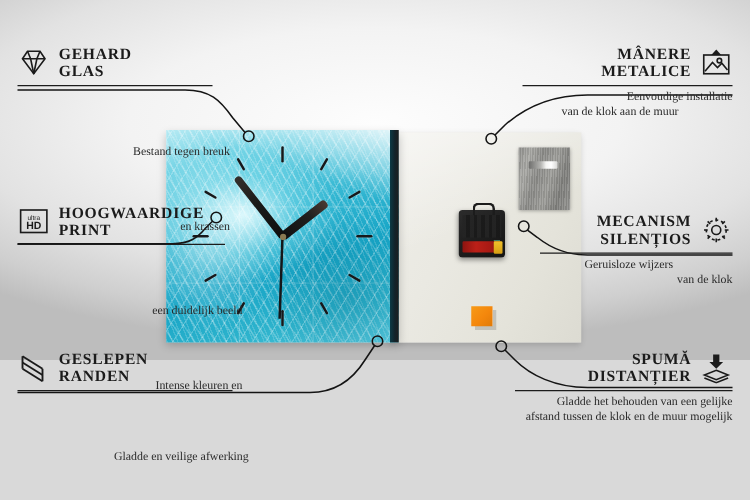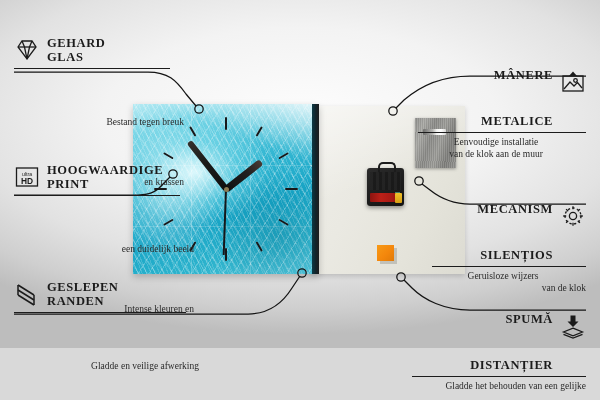--- a/index.html
+++ b/index.html
@@ -2,21 +2,21 @@
 <html><head>
 <meta charset="utf-8">
 <style>
   html,body{margin:0;padding:0;}
   body{
     width:600px;height:400px;overflow:hidden;
     font-family:"Liberation Serif",serif;
     background:#d9d9d9;
   }
   .stage{
-    position:relative;width:600px;height:348px;
+    position:relative;width:600px;height:288px;
     background:
       radial-gradient(ellipse 78% 62% at 50% 34%, #fdfdfd 0%, #f3f3f3 42%, #e2e2e2 70%, #cfcfcf 88%, #bdbdbd 100%);
   }
 
   
   .product{position:absolute;left:133px;top:104px;width:332px;height:172px;}
 
   .backpanel{
     position:absolute;left:178px;top:2px;width:154px;height:168px;
     background:linear-gradient(118deg,#efeee8 0%,#eae9e2 38%,#e4e3da 72%,#dcdbd2 100%);
@@ -130,21 +130,21 @@
   .co-sub{font-size:9.5px;line-height:11.5px;color:#2a2a2a;}
   .rule{height:1px;background:#1c1c1c;}
   .head{display:flex;align-items:center;gap:7px;}
   .icon{flex:0 0 auto;width:26px;height:26px;position:relative;color:#1b1b1b;}
   .icon svg{display:block;width:26px;height:26px;}
 
   .left .head{justify-content:flex-start;}
   .left .co-title{text-align:left;}
   .left .co-sub{text-align:right;margin-top:48px;}
   .right .head{justify-content:flex-end;}
-  .right .co-title{text-align:right;margin-top:32px;}
+  .right .co-title{text-align:right;}
 
   svg.leader{position:absolute;overflow:visible;pointer-events:none;}
   svg.leader path{fill:none;stroke:#141414;stroke-width:1.25;}
   svg.leader circle{fill:none;stroke:#141414;stroke-width:1.25;}
 </style>
 </head>
 <body>
 
 <div class="stage">
 
@@ -318,21 +318,21 @@
             <g fill="none" stroke="currentColor" stroke-width="1.3">
           <rect x="3" y="7" width="20" height="15"></rect>
           <path d="M13 2.5 L17 7 H9 Z" fill="currentColor" stroke="none"></path>
           <path d="M4 20 L10 13 L14 17 L17.5 13.5 L22 19"></path>
           <circle cx="15.5" cy="11.5" r="1.8"></circle>
         </g>
           </svg>
       </span>
     </div>
     <div class="rule" style="margin:4px 0 4px auto;width:168px"></div>
-    <div class="co-sub" style="text-align:center">Eenvoudige installatie</div>
+    <div class="co-sub" style="text-align:right">Eenvoudige installatie</div>
     <div class="co-sub" style="text-align:center">van de klok aan de muur</div>
   </div>
 
   <div class="callout right" style="left:420px;top:170px;width:166px">
     <div class="head">
       <span>
         <div class="co-title">MECANISM</div>
         <div class="co-title">SILENȚIOS</div>
       </span>
       <span class="icon">
@@ -362,15 +362,16 @@
             <g fill="none" stroke="currentColor" stroke-width="1.25">
           <path d="M10.5 2.5 h5 v6 h3 L13 14 L7.5 8.5 h3 Z" fill="currentColor" stroke="none"></path>
           <path d="M13 15.2 L22.5 19 L13 22.8 L3.5 19 Z"></path>
           <path d="M3.5 21.4 L13 25.2 L22.5 21.4"></path>
         </g>
           </svg>
       </span>
     </div>
     <div class="rule" style="margin:4px 0 4px auto;width:174px"></div>
     <div class="co-sub" style="text-align:right">Gladde het behouden van een gelijke</div>
+    <div class="co-sub" style="text-align:right">afstand tussen de klok en de muur mogelijk</div>
   </div>
 
 </div>
 
 </body></html>

